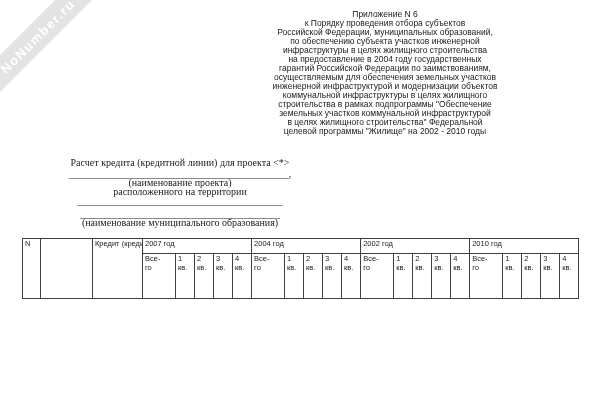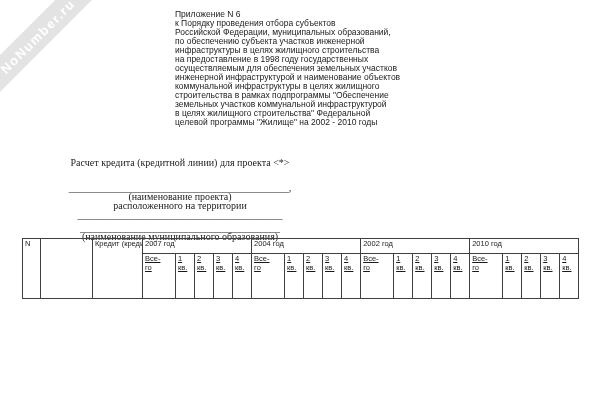--- a/index.html
+++ b/index.html
@@ -24,38 +24,38 @@
     font-weight: bold;
     font-size: 13px;
     letter-spacing: 1.5px;
   }
 
   
   .doc-header {
     position: absolute;
     top: 10px; right: 5px;
     width: 420px;
-    text-align: left;
+    text-align: center;
     font-size: 8.5px;
     line-height: 9px;
     white-space: nowrap;
   }
 
   
   .calc-block {
     position: absolute;
     left: 63px; top: 158px;
     width: 234px;
     text-align: center;
     font-family: Liberation Serif, serif;
     font-size: 10px;
     line-height: 9px;
     white-space: nowrap;
   }
-  .calc-block .gap2 { margin-top: 16px; }
+  .calc-block .gap2 { margin-top: 2px; }
   .calc-block .gap3 { margin-top: 0; }
   .calc-block .gap4 { margin-top: 4px; text-align: center; }
 
   
   .credit-table-wrap {
     position: absolute;
     left: 22px; top: 238px;
   }
   table.credit-table {
     border-collapse: collapse;
@@ -64,39 +64,40 @@
   }
   table.credit-table td {
     border: 1px solid #3f3f3f;
     font-size: 7.5px;
     line-height: 8.8px;
     vertical-align: top;
     padding: 1px 1px 1px 2px;
     overflow: hidden;
   }
   tr.row-years td { height: 12px; white-space: nowrap; }
-  tr.row-sub td  { height: 42px; white-space: pre-line; text-decoration: underline; }
+  tr.row-sub td  { height: 42px; white-space: pre-line; }
   td.cell-credit { white-space: normal; }
 </style>
 </head>
 <body>
 
 <div class="watermark-band">
   <span>NoNumber.ru</span>
 </div>
 
 <div class="doc-header">
   <div>Приложение N 6</div>
   <div>к Порядку проведения отбора субъектов</div>
   <div>Российской Федерации, муниципальных образований,</div>
   <div>по обеспечению субъекта участков инженерной</div>
   <div>инфраструктуры в целях жилищного строительства</div>
-  <div>на предоставление в 1998 году государственных</div>
+  <div>на предоставление в 2004 году государственных</div>
+  <div>гарантий Российской Федерации по заимствованиям,</div>
   <div>осуществляемым для обеспечения земельных участков</div>
-  <div>инженерной инфраструктурой и наименование объектов</div>
+  <div>инженерной инфраструктурой и модернизации объектов</div>
   <div>коммунальной инфраструктуры в целях жилищного</div>
   <div>строительства в рамках подпрограммы "Обеспечение</div>
   <div>земельных участков коммунальной инфраструктурой</div>
   <div>в целях жилищного строительства" Федеральной</div>
   <div>целевой программы "Жилище" на 2002 - 2010 годы</div>
 </div>
 
 <div class="calc-block">
   <div>Расчет кредита (кредитной линии) для проекта &lt;*&gt;</div>
   <div class="gap2">____________________________________________,</div>

